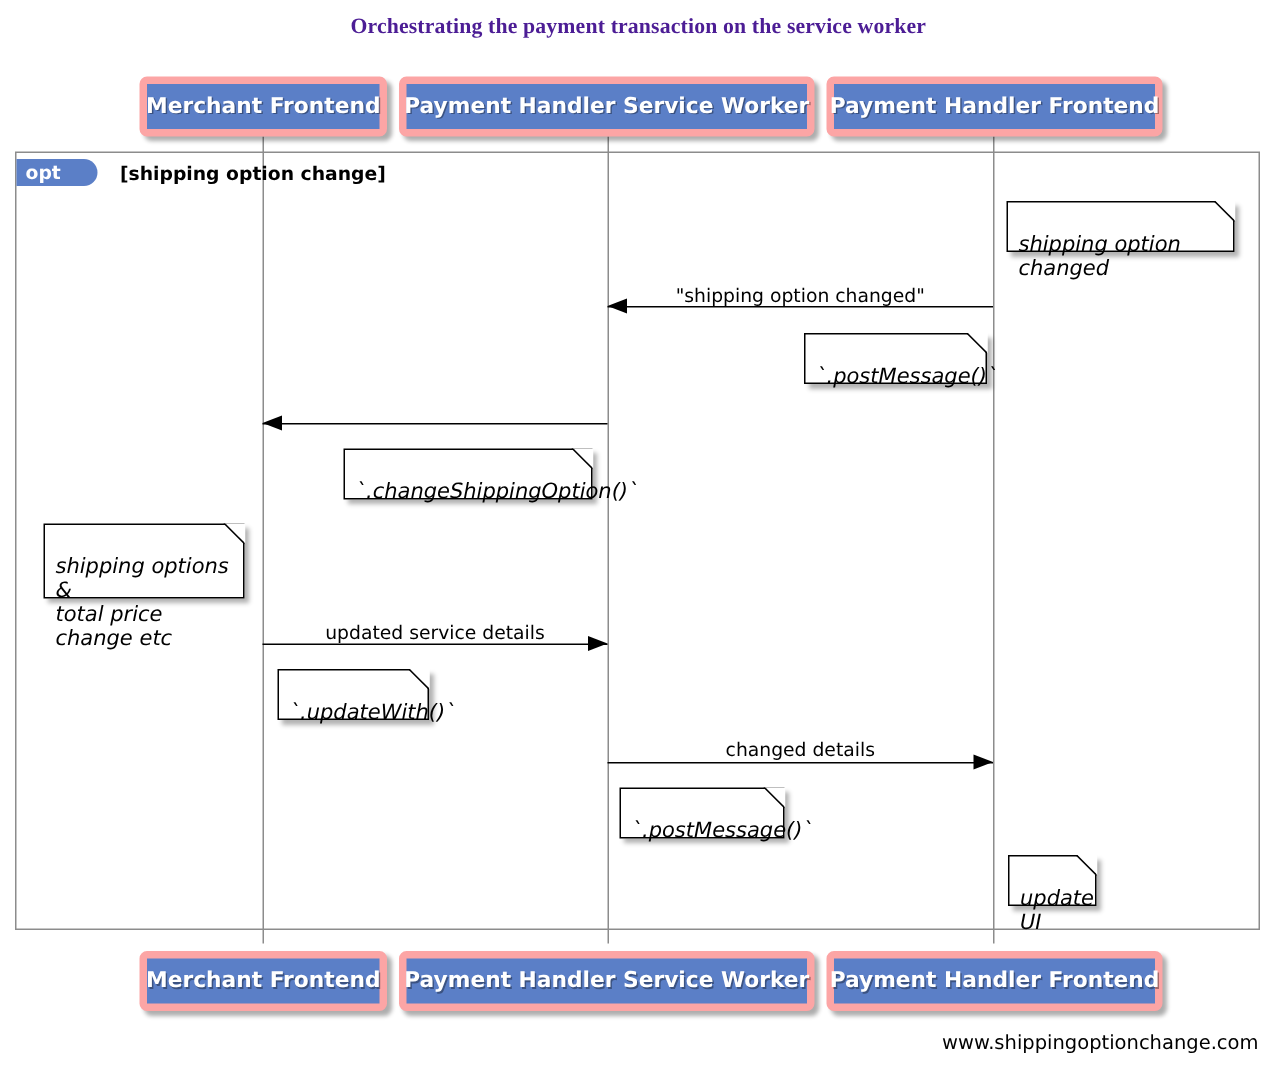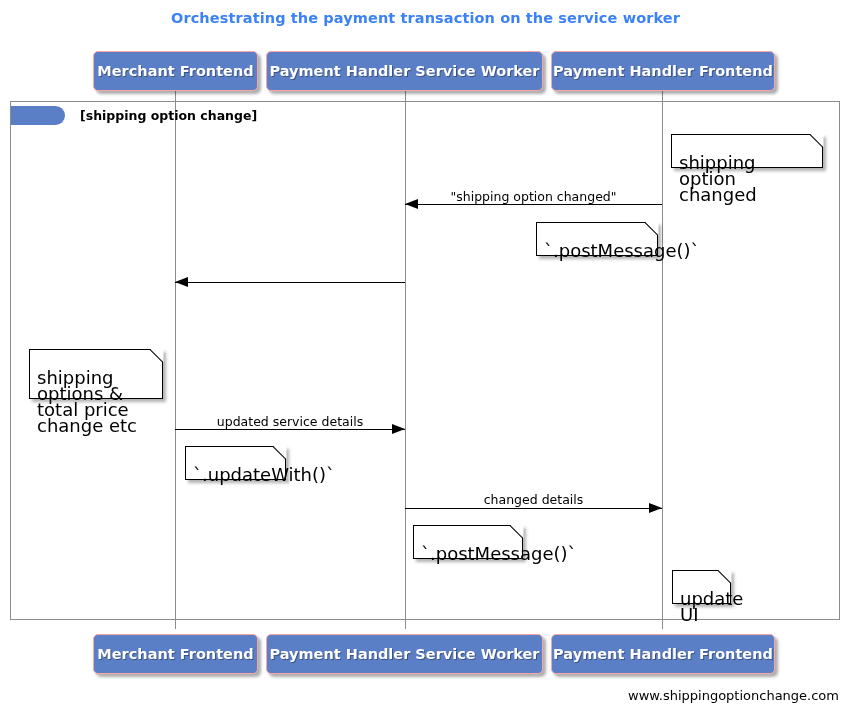--- a/index.html
+++ b/index.html
@@ -22,30 +22,31 @@
 
   
   .diagram-title {
     position: absolute;
     left: 0;
     top: 10px;
     width: 851px;
     text-align: center;
     font-size: 14.5px;
     font-weight: bold;
-    color: #3b82f6;
+    color: #4c1d95;
     letter-spacing: .1px;
+    font-family: Liberation Serif, serif;
   }
 
   
   .participant {
     position: absolute;
     box-sizing: border-box;
     background: #5b7fc7;
-    border: 1px solid #fca5a5;
+    border: 5px solid #fca5a5;
     border-radius: 5px;
     color: #ffffff;
     font-size: 14.5px;
     font-weight: bold;
     display: flex;
     align-items: center;
     justify-content: center;
     text-align: center;
     height: 40px;
     box-shadow: 3px 3px 3px rgba(0,0,0,0.32);
@@ -68,21 +69,21 @@
     border: 1px solid #8c8c8c;
     background: transparent;
   }
   .frame-tab {
     position: absolute;
     box-sizing: border-box;
     background: #5b7fc7;
     color: #ffffff;
     font-size: 12.5px;
     font-weight: bold;
-    padding: 17px 8px 2px 6px;
+    padding: 1px 8px 2px 6px;
     border-top-right-radius: 11px;
     border-bottom-right-radius: 11px;
     line-height: 15px;
     height: 18px;
   }
   .frame-guard {
     position: absolute;
     font-size: 12.5px;
     font-weight: bold;
     color: #000000;
@@ -115,26 +116,27 @@
   .arrowhead.left {
     border-right: 13px solid #000000;
   }
 
   
   .note {
     position: absolute;
     box-sizing: border-box;
     background: #ffffff;
     border: 1.3px solid #000000;
-    font-size: 18px;
+    font-size: 14px;
     color: #000000;
     padding: 4px 8px 4px 7px;
     line-height: 16px;
     white-space: pre-line;
     box-shadow: 3px 3px 3px rgba(0,0,0,0.30);
+    font-style: italic;
   }
   .note .fold-cover {
     position: absolute;
     top: -1.5px;
     right: -1.5px;
     width: 14px;
     height: 14px;
     background: #ffffff;
     clip-path: polygon(0 0, 100% 0, 100% 100%);
   }
@@ -202,20 +204,25 @@
 
   <div class="note" style="left:536px; top:222px; width:122px; height:34px;">
     <span>`.postMessage()`</span>
     <span class="fold-cover"></span>
     <span class="fold-diag"></span>
   </div>
 
   <div class="msg-line" style="left:175px; top:282px; width:230px;"></div>
   <div class="arrowhead left" style="left:175px; top:276.5px;"></div>
 
+  <div class="note" style="left:229px; top:299px; width:166px; height:34px;">
+    <span>`.changeShippingOption()`</span>
+    <span class="fold-cover"></span>
+    <span class="fold-diag"></span>
+  </div>
 
   <div class="note" style="left:29px; top:349px; width:134px; height:50px;">
     <span>shipping options &amp;
 total price change etc</span>
     <span class="fold-cover"></span>
     <span class="fold-diag"></span>
   </div>
 
   <div class="msg-label" style="left:175px; top:414px; width:230px;">updated service details</div>
   <div class="msg-line" style="left:175px; top:429px; width:230px;"></div>

